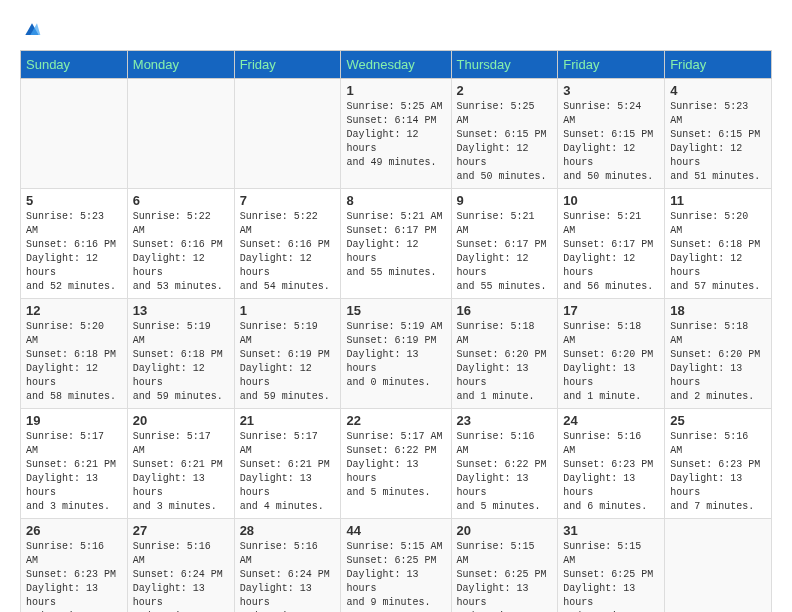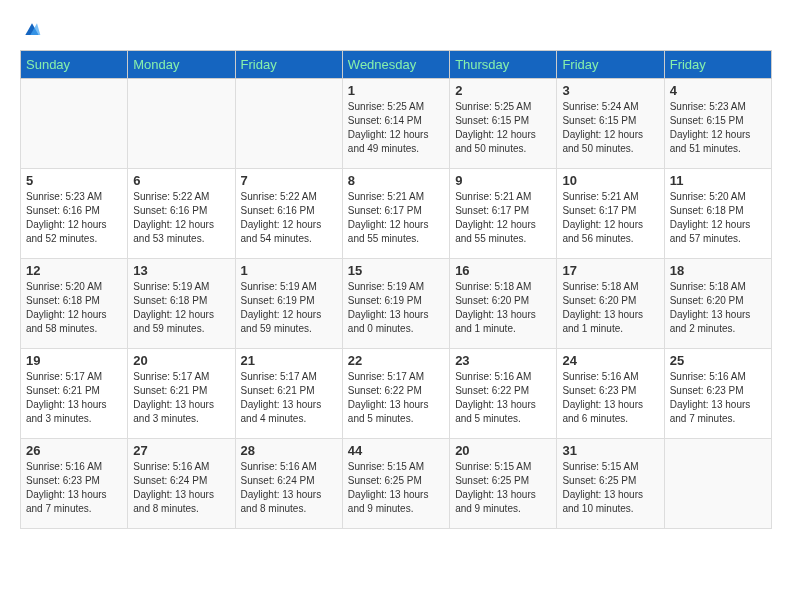--- a/index.html
+++ b/index.html
@@ -73,20 +73,21 @@
     }
     .day-num {
       font-size: 13px;
       font-weight: bold;
       margin-bottom: 2px;
     }
     .day-info {
       font-size: 10px;
       line-height: 1.4;
       color: #333;
+      font-family: Liberation Mono, monospace;
     }
   </style>
 </head>
 <body>
 
 <div class="header">
   <div class="logo">
     <svg class="logo-icon" viewBox="0 0 24 24" xmlns="http://www.w3.org/2000/svg">
       <polygon points="4,18 12,4 20,18" fill="#1565C0"></polygon>
       <polygon points="10,18 18,4 22,18" fill="#42A5F5" opacity="0.7"></polygon>

